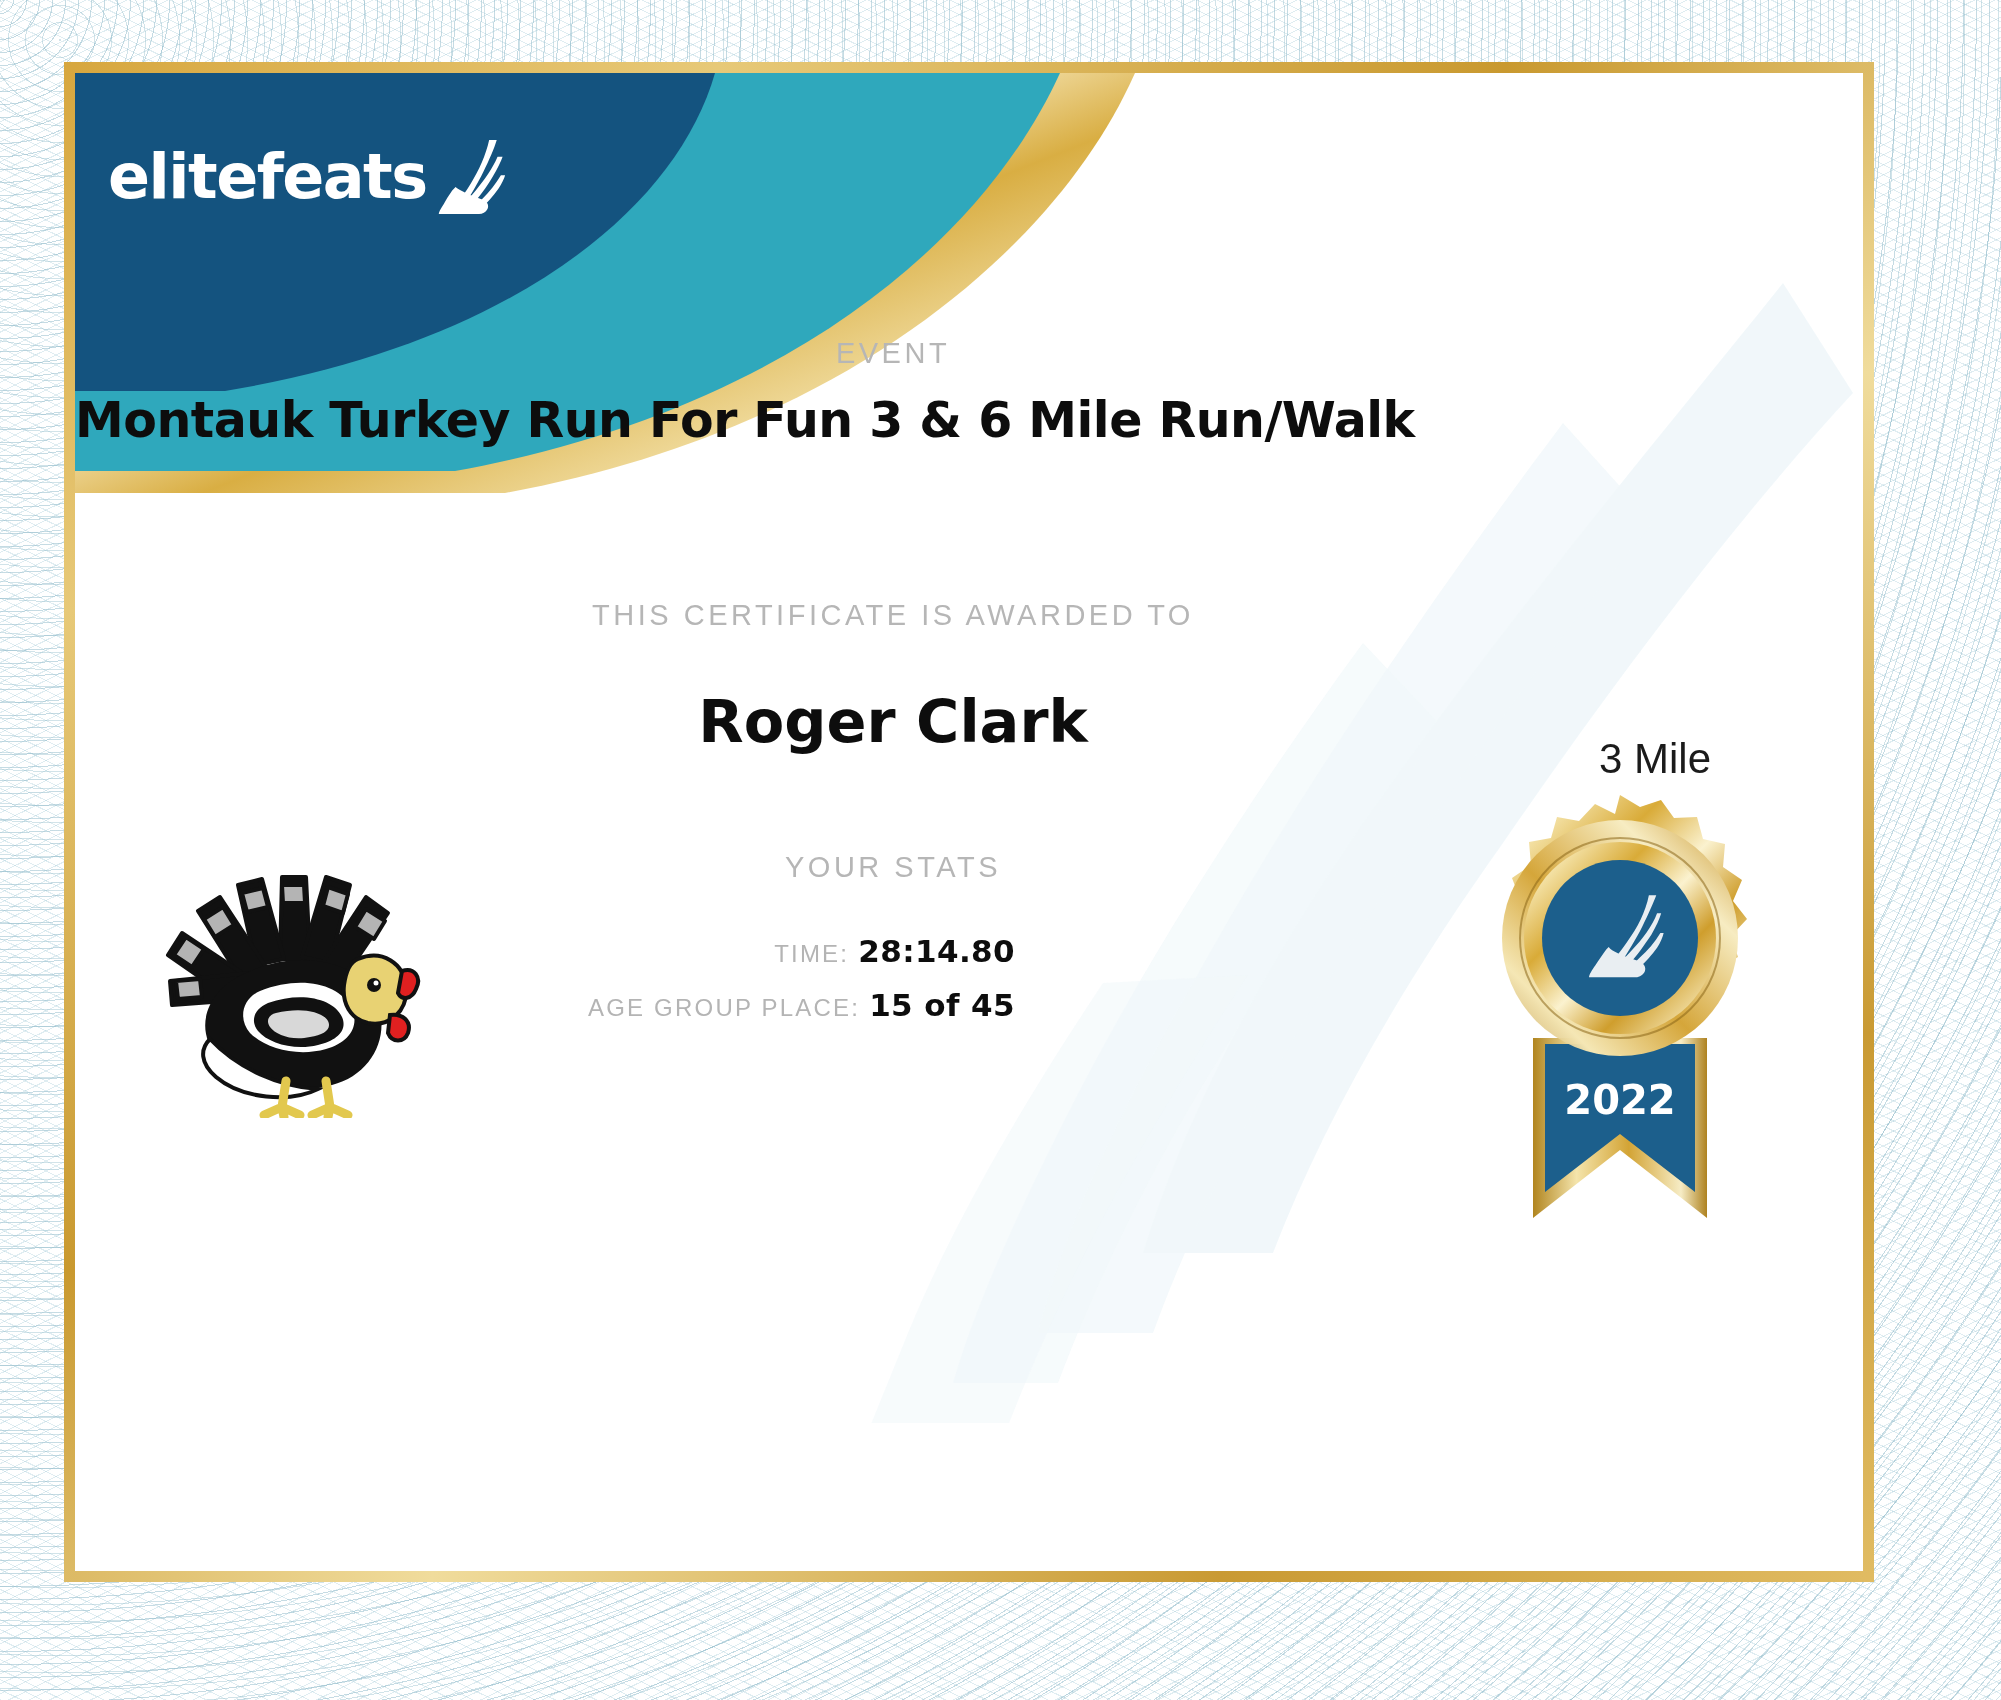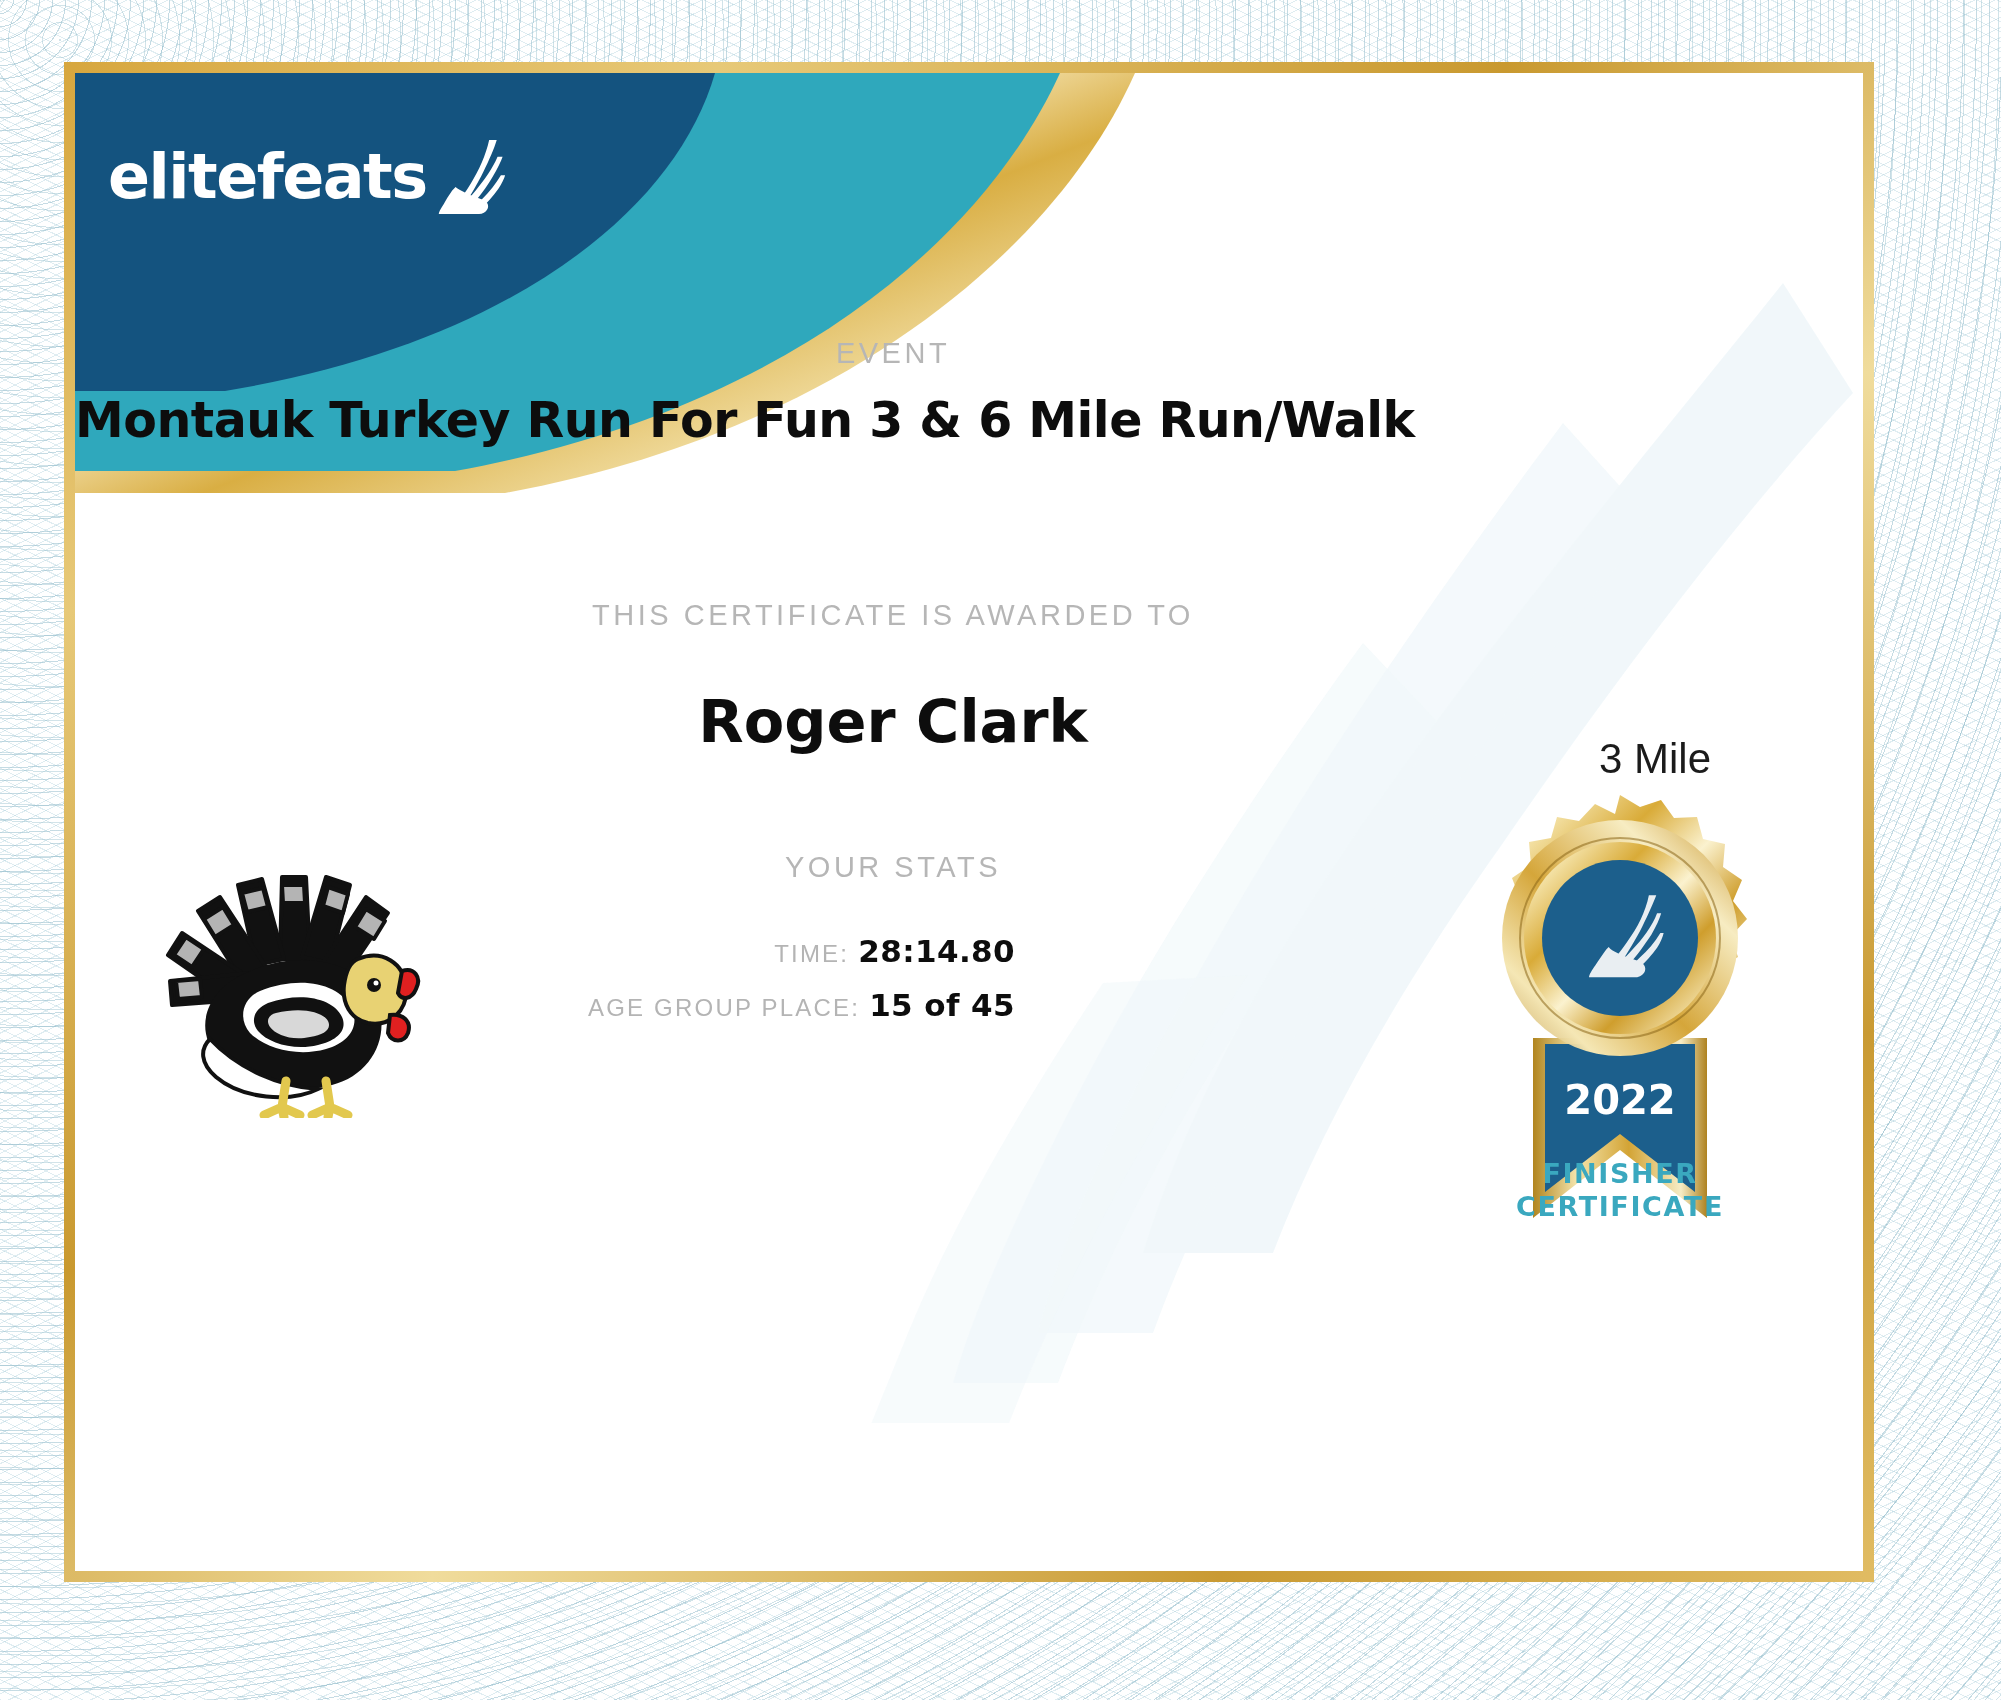--- a/index.html
+++ b/index.html
@@ -276,19 +276,15 @@
 
         <g transform="translate(-40,-46) scale(0.82)" fill="#e9eef2">
           <path d="M84 4 C 80 24, 70 44, 58 60 C 50 72, 43 80, 38 86 L 50 86 C 58 74, 68 58, 76 42 C 84 26, 90 12, 93 4 Z"></path>
           <path d="M94 26 C 88 42, 76 58, 64 70 C 57 78, 51 84, 47 88 L 60 88 C 69 78, 79 64, 87 52 C 93 42, 97 33, 99 26 Z"></path>
           <path d="M98 50 C 91 62, 82 72, 73 80 C 67 86, 62 90, 59 92 L 72 92 C 80 86, 88 76, 94 68 C 98 62, 101 55, 102 50 Z"></path>
           <path d="M32 70 C 27 77, 22 84, 19 89 C 14 96, 11 101, 11 104 L 68 104 C 73 104, 77 101, 79 97 C 81 92, 78 87, 73 85 C 64 81, 52 78, 45 74 C 41 72, 37 70, 35 67 Z"></path>
         </g>
       </g>
     </svg>
 
-    <div class="medal-caption">
-      <div>FINISHER</div>
-      <div>CERTIFICATE</div>
-    </div>
 
   </div>
 </div>
 
 </body></html>

